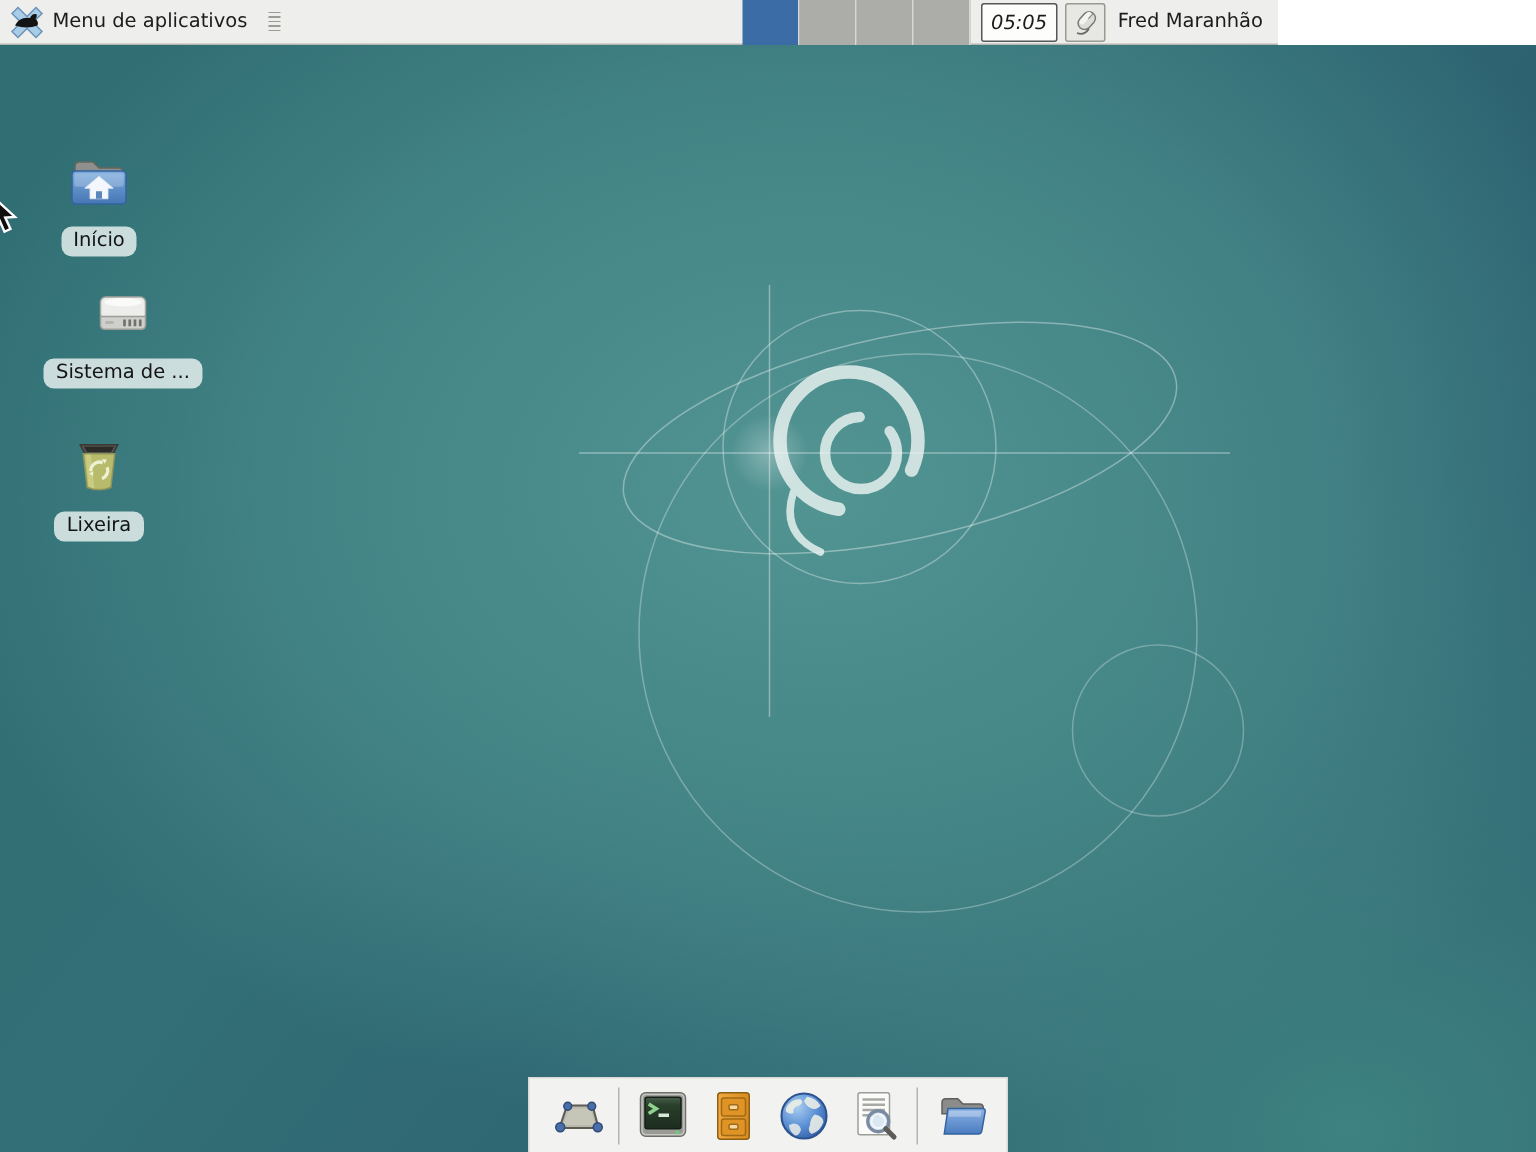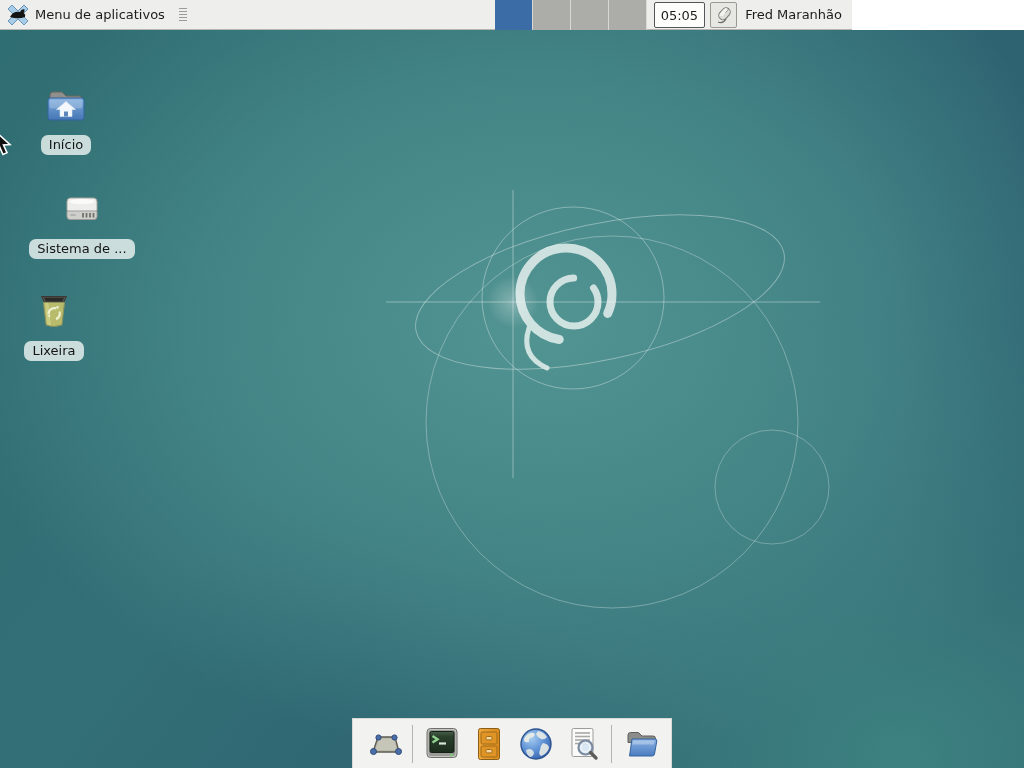--- a/index.html
+++ b/index.html
@@ -12,21 +12,21 @@
     display:flex;align-items:center;font-size:13px;color:#1c1c1c;z-index:30;}
   .menu-button{display:flex;align-items:center;height:30px;padding:0 4px 0 6px;cursor:default;}
   .menu-button .xfce-logo{width:24px;height:22px;margin-right:5px;}
   .panel-grip{width:8px;height:13px;margin-left:10px;
     background:repeating-linear-gradient(to bottom,#9c9c96 0 1px,rgba(0,0,0,0) 1px 3px);}
   .panel-spacer{flex:1;}
   .pager{display:flex;height:30px;}
   .workspace{width:38px;height:30px;background:#acaca8;border-right:1px solid #d8d8d4;}
   .workspace.active{background:#3b6ca6;}
   .clock{margin-left:7px;height:26px;padding:2px 6px 0;border:1px solid #56565a;
-    background:#fdfdfb;border-radius:2px;line-height:22px;}
+    background:#fdfdfb;border-radius:2px;line-height:22px;font-style:italic;}
   .tray-button{margin-left:5px;width:27px;height:26px;border:1px solid #9a9a92;
     background:#e7e7e3;border-radius:2px;display:flex;align-items:center;justify-content:center;}
   .username{margin:0 10px 0 8px;}
 
   
   .desktop{position:absolute;top:30px;left:0;width:1024px;height:738px;overflow:hidden;
     background:
       radial-gradient(760px 560px at 53% 40%, rgba(84,151,148,.95) 0%, rgba(72,139,139,.75) 45%, rgba(72,139,139,0) 78%),
       radial-gradient(900px 700px at 88% 98%, rgba(64,134,131,.9) 0%, rgba(64,134,131,0) 62%),
       linear-gradient(128deg,#2f6e72 0%,#336f76 38%,#2c6070 72%,#27596a 100%);}
@@ -101,21 +101,21 @@
     <circle cx="573" cy="268" r="91" stroke="#ffffff" stroke-opacity="0.34" fill="none"></circle>
     <circle cx="772" cy="457" r="57" stroke="#ffffff" stroke-opacity="0.28" fill="none"></circle>
 
     <g stroke="#eef6f4" fill="none" stroke-linecap="round" opacity="0.8">
       <circle cx="566" cy="264" r="46" stroke-width="9" stroke-dasharray="230 59" stroke-dashoffset="-79"></circle>
       <path d="M529 298 Q520 326 547 338" stroke-width="5"></path>
       <circle cx="574" cy="272" r="24" stroke-width="7" stroke-dasharray="128 23" stroke-dashoffset="16"></circle>
     </g>
   </svg>
 
-  <div class="desktop-icon" style="left:18px;top:52px;">
+  <div class="desktop-icon" style="left:18px;top:68px;">
     <svg width="46" height="46" viewBox="0 0 46 46">
       <defs>
         <linearGradient id="fblue" x1="0" y1="0" x2="0" y2="1">
           <stop offset="0" stop-color="#7cabdd"></stop>
             <stop offset="1" stop-color="#4676b4"></stop>
         </linearGradient>
       </defs>
       <path d="M7 13 q0-3 3-3 h9 l4 4 h13 q3 0 3 3 v3 H7 z" fill="#8f8f8d" stroke="#66665f"></path>
       <rect x="5" y="16" width="36" height="22" rx="2.5" fill="url(#fblue)" stroke="#33639e"></rect>
       <rect x="6.5" y="17.5" width="33" height="9" rx="2" fill="#ffffff" opacity="0.22"></rect>
@@ -134,21 +134,21 @@
         <line x1="24" y1="27" x2="24" y2="31.5"></line>
           <line x1="27.5" y1="27" x2="27.5" y2="31.5"></line>
         <line x1="31" y1="27" x2="31" y2="31.5"></line>
           <line x1="34.5" y1="27" x2="34.5" y2="31.5"></line>
       </g>
       <rect x="11" y="28" width="6" height="2" rx="1" fill="#b4b4b0"></rect>
     </svg>
     <div class="di-label">Sistema de ...</div>
   </div>
 
-  <div class="desktop-icon" style="left:6px;top:258px;">
+  <div class="desktop-icon" style="left:18px;top:258px;">
     <svg width="46" height="46" viewBox="0 0 46 46">
       <path d="M10.5 8.5 h25 l-3 6 h-19 z" fill="#55534e" stroke="#3a3834"></path>
       <path d="M13 9.8 h20 l-2 3.6 h-16 z" fill="#2c2b28"></path>
       <path d="M12.5 14.5 h21 l-2.6 22.5 q-7.9 3 -15.8 0 z" fill="#b7bb6b" stroke="#8e935b"></path>
       <path d="M14 15 l2 21 q2 1.4 4 1.8 l-2.5 -22.8 z" fill="#cdd186" opacity="0.8"></path>
       <g stroke="#edf1d2" stroke-width="2.2" fill="none">
         <path d="M17.5 26 a6 6 0 0 1 8 -5.6"></path>
         <path d="M28.5 23.5 a6 6 0 0 1 -3.5 7.6"></path>
       </g>
       <path d="M25 18 l3.2 0.4 -1.4 2.8 z" fill="#edf1d2"></path>

